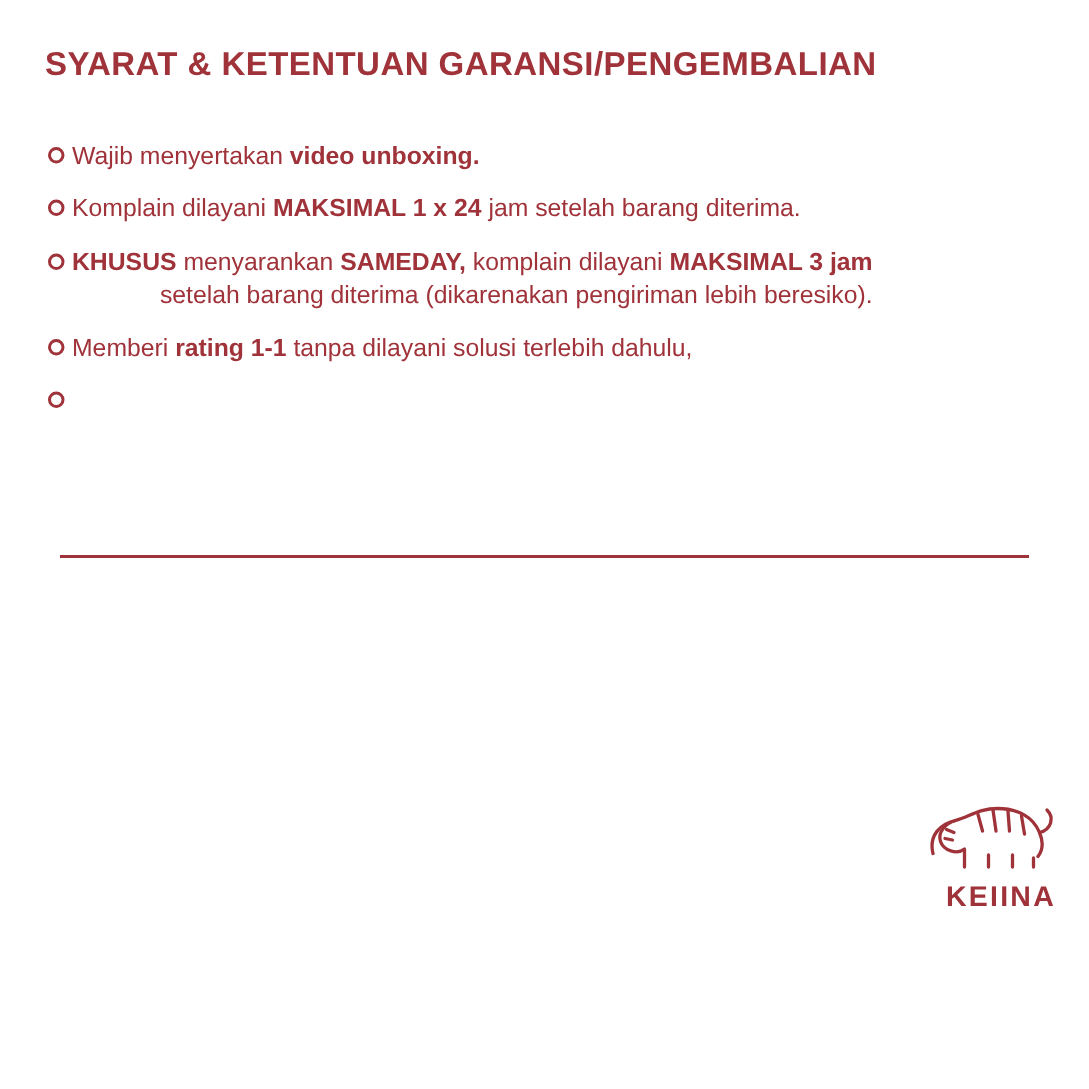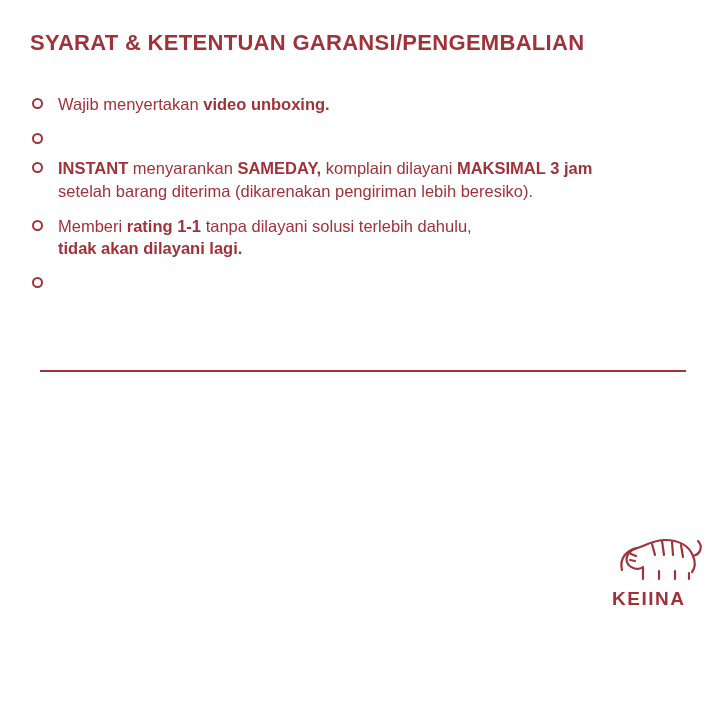--- a/index.html
+++ b/index.html
@@ -19,42 +19,42 @@
     letter-spacing:0.3px;
   }
   .terms {
     position:absolute;
     left:32px; top:93px;
     width:650px;
     display:flex;
     flex-direction:column;
     gap:13px;
   }
-  .bullet { display:flex; align-items:flex-start; gap:15px; }
+  .bullet { display:flex; align-items:flex-start; gap:5px;text-align:right; }
   .marker {
     flex:none;
     width:7px; height:7px;
     border:2.6px solid var(--accent,#A0333A);
     border-radius:50%;
     margin-top:5px;
   }
   .bullet-text { font-size:16.5px; line-height:1.35; }
   .bullet-text .b { font-weight:bold; }
   .divider {
     position:absolute;
     left:40px; right:40px; top:370px;
     height:2px;
     background:var(--accent,#A0333A);
   }
   .logo {
     position:absolute;
     right:22px; bottom:16px;
     display:flex;
     flex-direction:column;
-    align-items:flex-start;
+    align-items:flex-end;
     gap:2px;
   }
   .brand {
     font-weight:bold;
     font-size:19px;
     letter-spacing:1.5px;
   }
 </style>
 </head>
 <body>
@@ -65,33 +65,35 @@
 
   <div class="terms">
       <div class="bullet">
         <span class="marker"></span>
         <div class="bullet-text">
           <div class="line"><span>Wajib menyertakan </span><span class="b">video unboxing.</span></div>
         </div>
       </div>
       <div class="bullet">
         <span class="marker"></span>
+        <div class="bullet-text">
+          <div class="line"><span>Komplain dilayani </span><span class="b">MAKSIMAL 1 x 24</span><span> jam setelah barang diterima.</span></div>
+        </div>
       </div>
       <div class="bullet">
         <span class="marker"></span>
         <div class="bullet-text">
-          <div class="line"><span class="b">INSTANT</span><span> menyarankan </span><span class="b">SAMEDAY,</span><span> komplain dilayani </span><span class="b">MAKSIMAL 3 jam</span></div>
+          <div class="line"><span class="b">KHUSUS</span><span> menyarankan </span><span class="b">SAMEDAY,</span><span> komplain dilayani </span><span class="b">MAKSIMAL 3 jam</span></div>
           <div class="line"><span>setelah barang diterima (dikarenakan pengiriman lebih beresiko).</span></div>
         </div>
       </div>
       <div class="bullet">
         <span class="marker"></span>
         <div class="bullet-text">
           <div class="line"><span>Memberi </span><span class="b">rating 1-1</span><span> tanpa dilayani solusi terlebih dahulu,</span></div>
-          <div class="line"><span class="b">tidak akan dilayani lagi.</span></div>
         </div>
       </div>
       <div class="bullet">
         <span class="marker"></span>
       </div>
     </div>
 
   <div class="divider"></div>
 
   <div class="logo">

